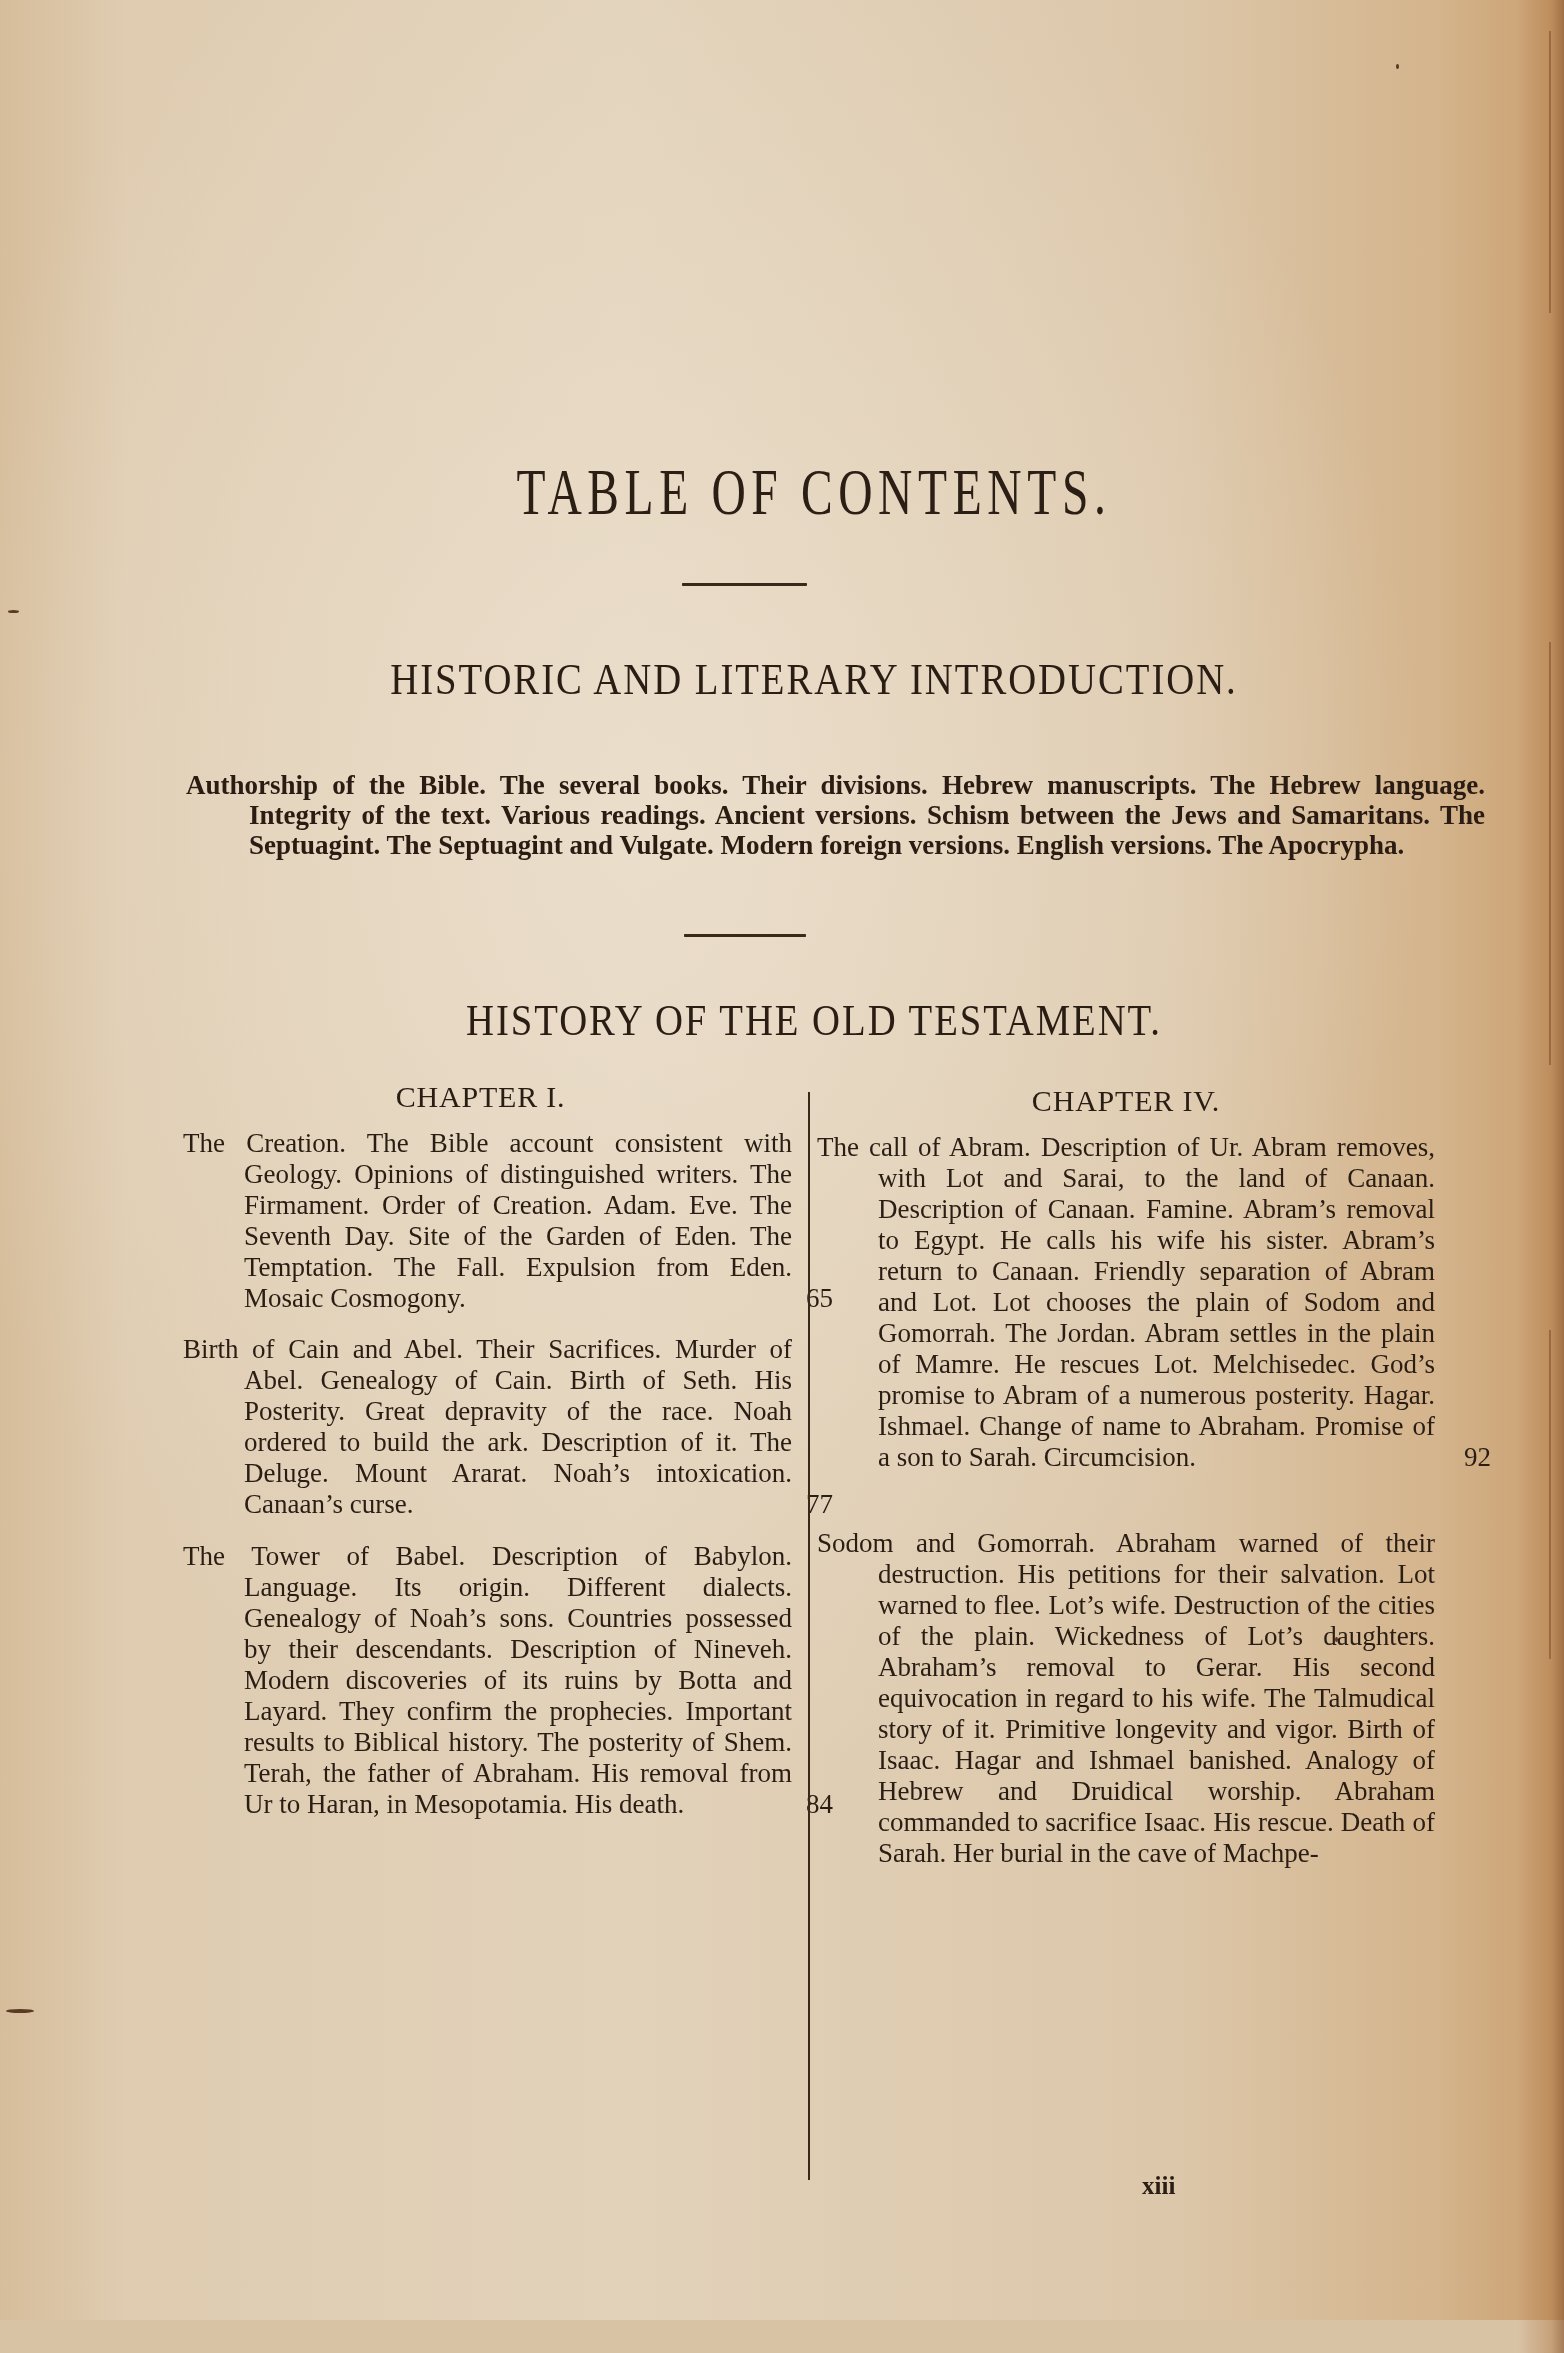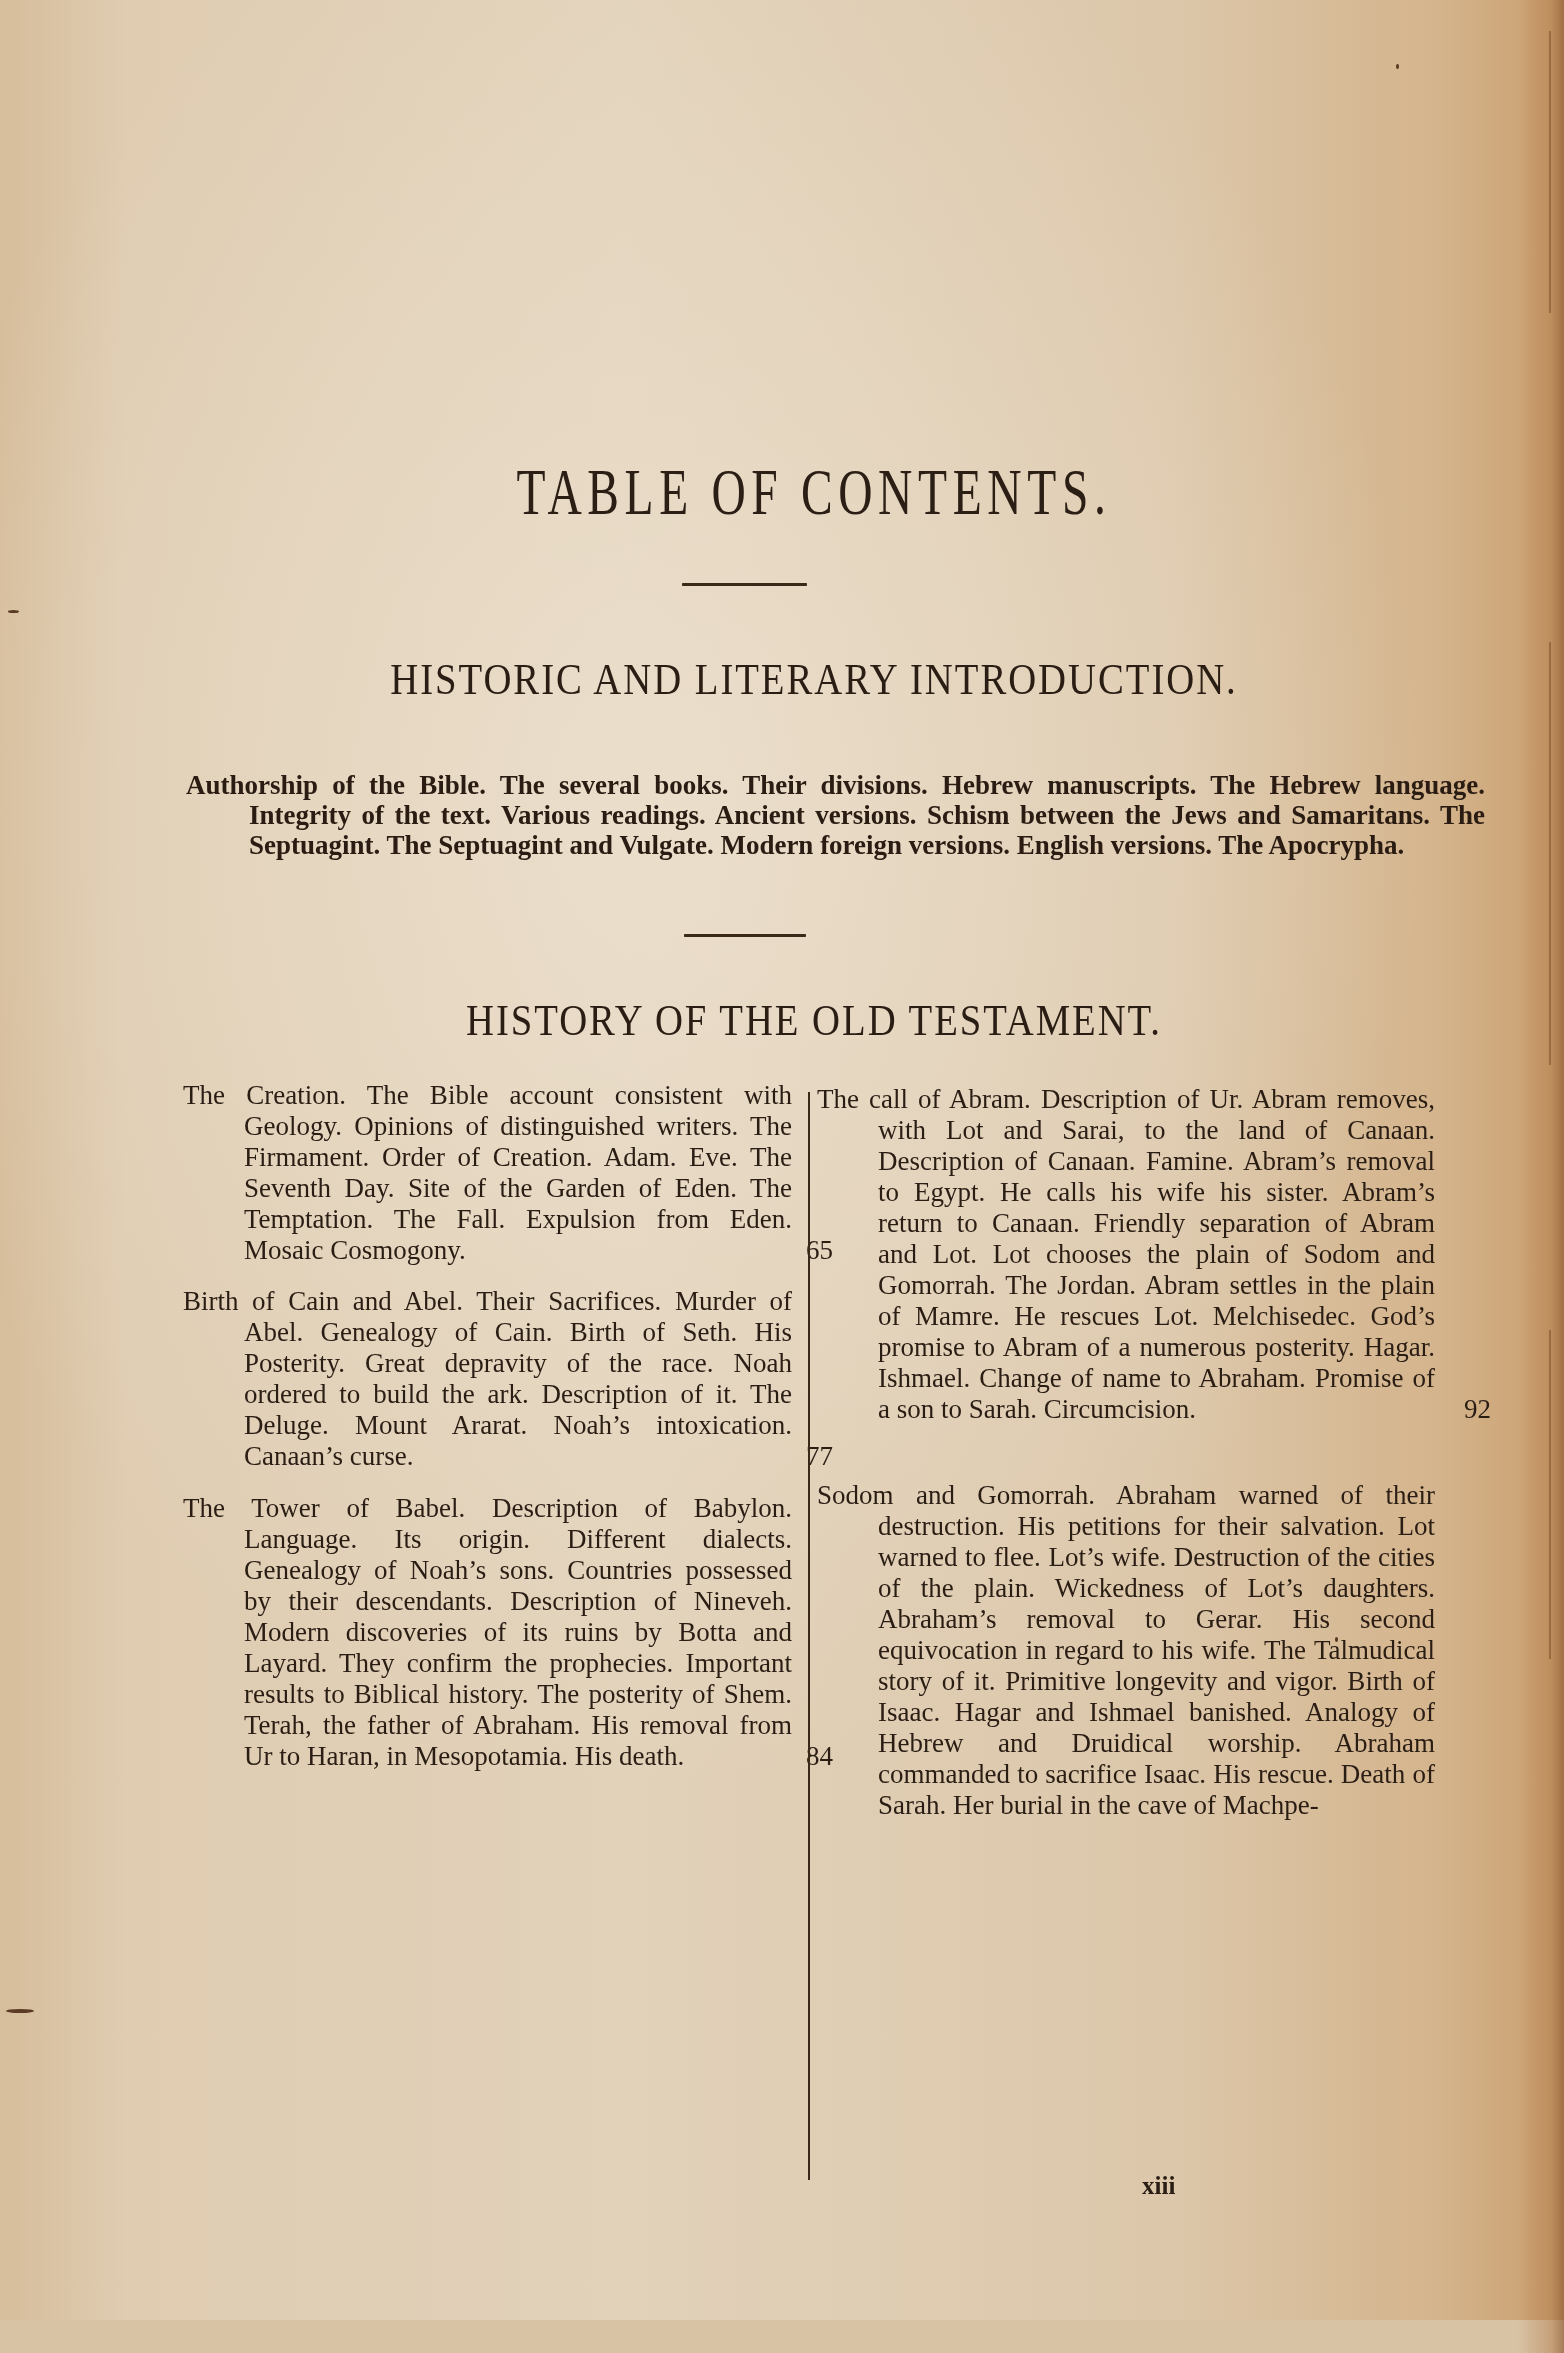--- a/index.html
+++ b/index.html
@@ -84,34 +84,36 @@
   <h2 class="section-heading" style="top:653px;">HISTORIC AND LITERARY INTRODUCTION.</h2>
 
   <p class="intro">Authorship of the Bible. The several books. Their divisions. Hebrew manuscripts. The Hebrew language. Integrity of the text. Various readings. Ancient versions. Schism between the Jews and Samaritans. The Septuagint. The Septuagint and Vulgate. Modern foreign versions. English versions. The Apocrypha.</p>
 
   <div class="rule" style="left:684px;top:934px;width:122px;"></div>
 
   <h2 class="section-heading" style="top:994px;">HISTORY OF THE OLD TESTAMENT.</h2>
 
   <div class="column col-left">
     <div class="chapter-block">
+      <h3 class="chapter-heading">CHAPTER I.</h3>
       <p class="chapter-entry"><span>The Creation. The Bible account consistent with Geology. Opinions of distinguished writers. The Firmament. Order of Creation. Adam. Eve. The Seventh Day. Site of the Garden of Eden. The Temptation. The Fall. Expulsion from Eden. Mosaic Cosmogony.</span><span class="page-num">65</span></p>
     </div>
     <div class="chapter-block">
       <p class="chapter-entry"><span>Birth of Cain and Abel. Their Sacrifices. Murder of Abel. Genealogy of Cain. Birth of Seth. His Posterity. Great depravity of the race. Noah ordered to build the ark. Description of it. The Deluge. Mount Ararat. Noah’s intoxication. Canaan’s curse.</span><span class="page-num">77</span></p>
     </div>
     <div class="chapter-block">
       <p class="chapter-entry"><span>The Tower of Babel. Description of Babylon. Language. Its origin. Different dialects. Genealogy of Noah’s sons. Countries possessed by their descendants. Description of Nineveh. Modern discoveries of its ruins by Botta and Layard. They confirm the prophecies. Important results to Biblical history. The posterity of Shem. Terah, the father of Abraham. His removal from Ur to Haran, in Mesopotamia. His death.</span><span class="page-num">84</span></p>
     </div>
   </div>
 
   <div class="divider"></div>
 
   <div class="column col-right">
     <div class="chapter-block">
+      <h3 class="chapter-heading">CHAPTER IV.</h3>
       <p class="chapter-entry"><span>The call of Abram. Description of Ur. Abram removes, with Lot and Sarai, to the land of Canaan. Description of Canaan. Famine. Abram’s removal to Egypt. He calls his wife his sister. Abram’s return to Canaan. Friendly separation of Abram and Lot. Lot chooses the plain of Sodom and Gomorrah. The Jordan. Abram settles in the plain of Mamre. He rescues Lot. Melchisedec. God’s promise to Abram of a numerous posterity. Hagar. Ishmael. Change of name to Abraham. Promise of a son to Sarah. Circumcision.</span><span class="page-num">92</span></p>
     </div>
     <div class="chapter-block">
       <p class="chapter-entry"><span>Sodom and Gomorrah. Abraham warned of their destruction. His petitions for their salvation. Lot warned to flee. Lot’s wife. Destruction of the cities of the plain. Wickedness of Lot’s daughters. Abraham’s removal to Gerar. His second equivocation in regard to his wife. The Talmudical story of it. Primitive longevity and vigor. Birth of Isaac. Hagar and Ishmael banished. Analogy of Hebrew and Druidical worship. Abraham commanded to sacrifice Isaac. His rescue. Death of Sarah. Her burial in the cave of Machpe-</span></p>
     </div>
   </div>
 
   <div class="folio">xiii</div>
 
   <div class="speck" style="left:7.8px;top:610px;width:11px;height:3.1px;"></div>

